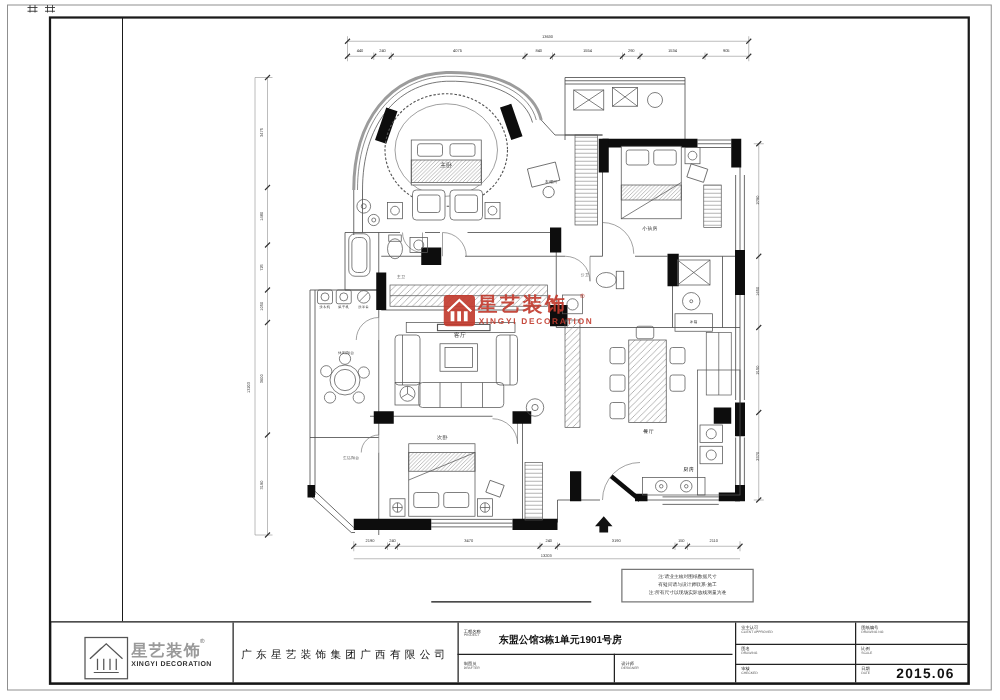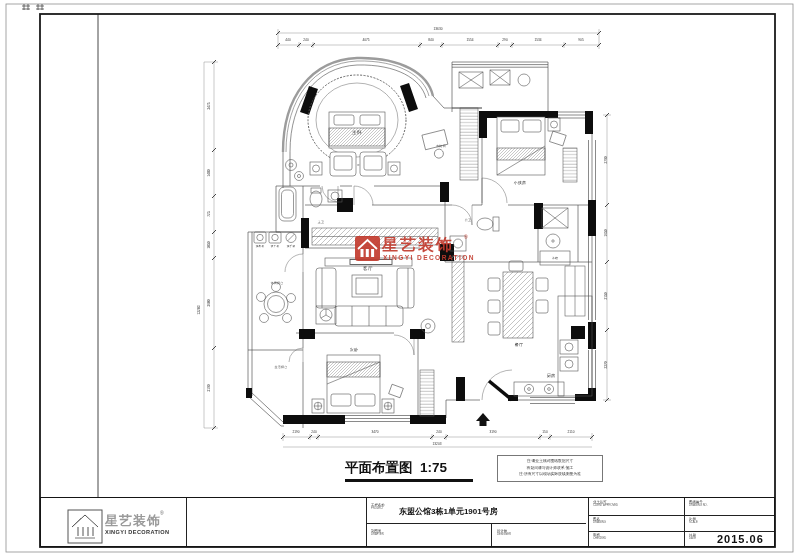--- a/index.html
+++ b/index.html
@@ -365,24 +365,20 @@
 
 <span class="dim dimv" style="left:607px;top:160px">2790</span>
 <span class="dim dimv" style="left:607px;top:233px">1650</span>
 <span class="dim dimv" style="left:607px;top:296px">2150</span>
 <span class="dim dimv" style="left:607px;top:365px">2370</span>
 
 <span class="wm-cn">星艺装饰</span>
 <span class="wm-en">XINGYI DECORATION</span>
 <span class="wm-reg">®</span>
 
-<div class="caption">
-  <span>平面布置图</span>&nbsp;
-  <span>1:75</span>
-</div>
 <div class="caption-u2"></div>
 <div class="notes">
 
   <div>注:请业主核对图纸数据尺寸</div>
   <div>有疑问请与设计师联系·施工</div>
   <div>注:所有尺寸以现场实际放线测量为准</div>
 </div>
 
 <div class="tb">
   <div class="v" style="left:145px"></div>
@@ -390,20 +386,21 @@
   <div class="v" style="left:547px"></div>
   <div class="v" style="left:643px"></div>
   <div class="v" style="left:450px;top:25px"></div>
   <div class="h" style="left:325px;right:188px;top:25px"></div>
   <div class="h" style="left:547px;right:0;top:16.5px"></div>
   <div class="h" style="left:547px;right:0;top:33px"></div>
 
   <span class="logo-cn">星艺装饰</span>
   <span class="logo-reg">®</span>
   <span class="logo-en">XINGYI DECORATION</span>
+  <span class="company">广东星艺装饰集团广西有限公司</span>
 
   <span class="cap" style="left:330px;top:5px">
     <span>工程名称</span>
     <span class="s">PROJECT</span>
   </span>
   <span class="pv" style="left:358px;top:8px">东盟公馆3栋1单元1901号房</span>
 
   <span class="cap" style="left:330px;top:31px">
     <span>制图员</span>
     <span class="s">DRAFTER</span>

